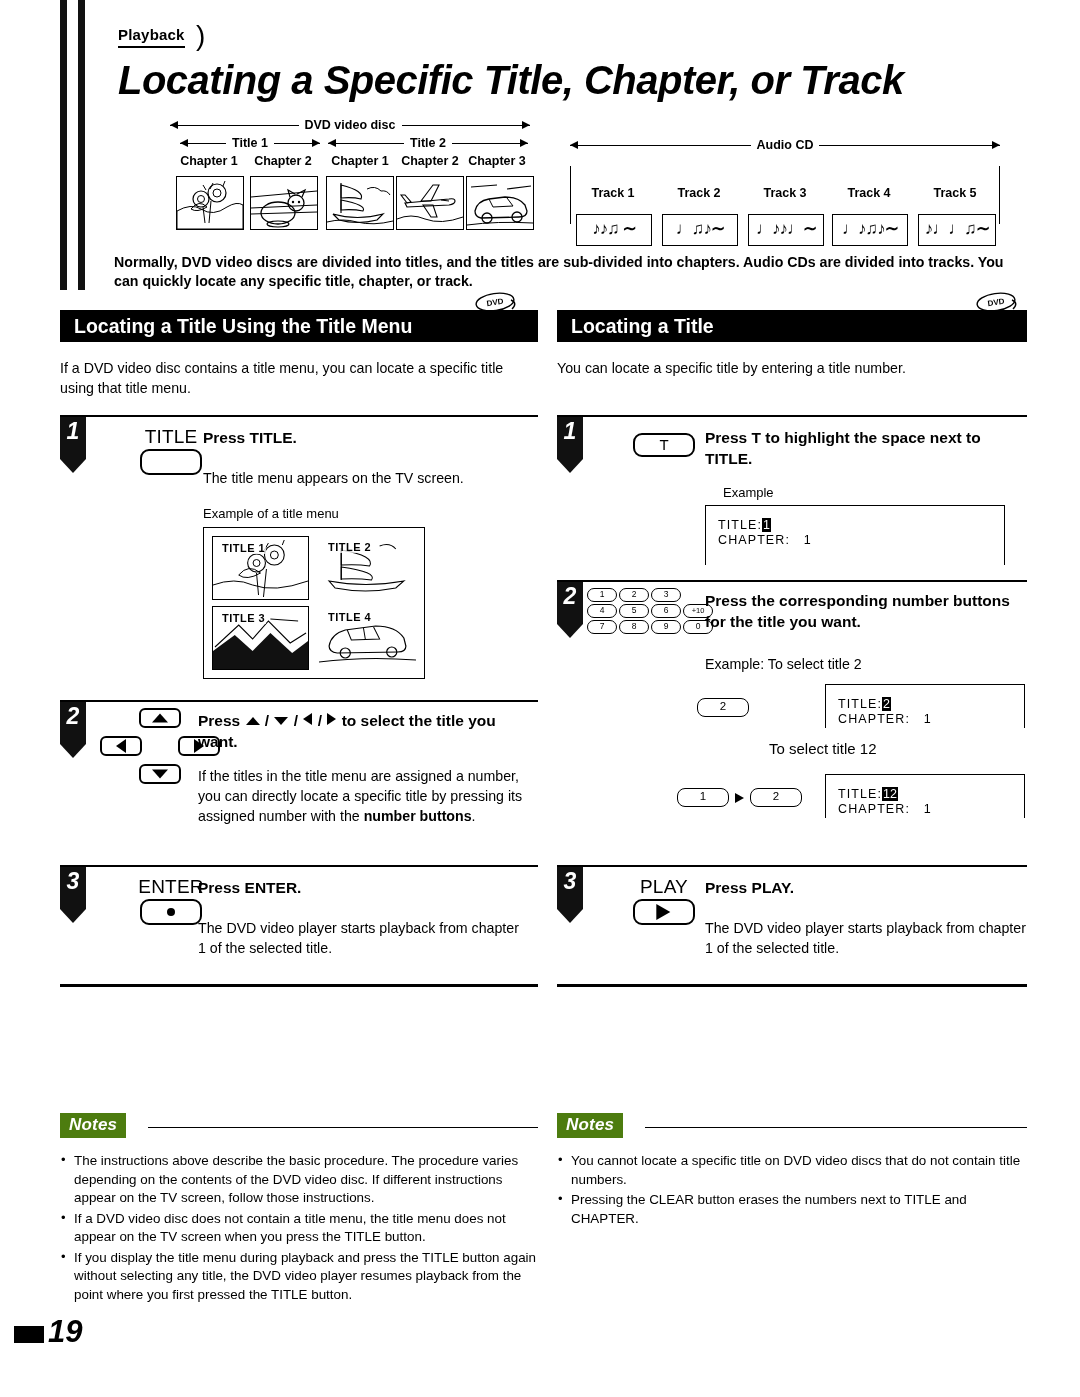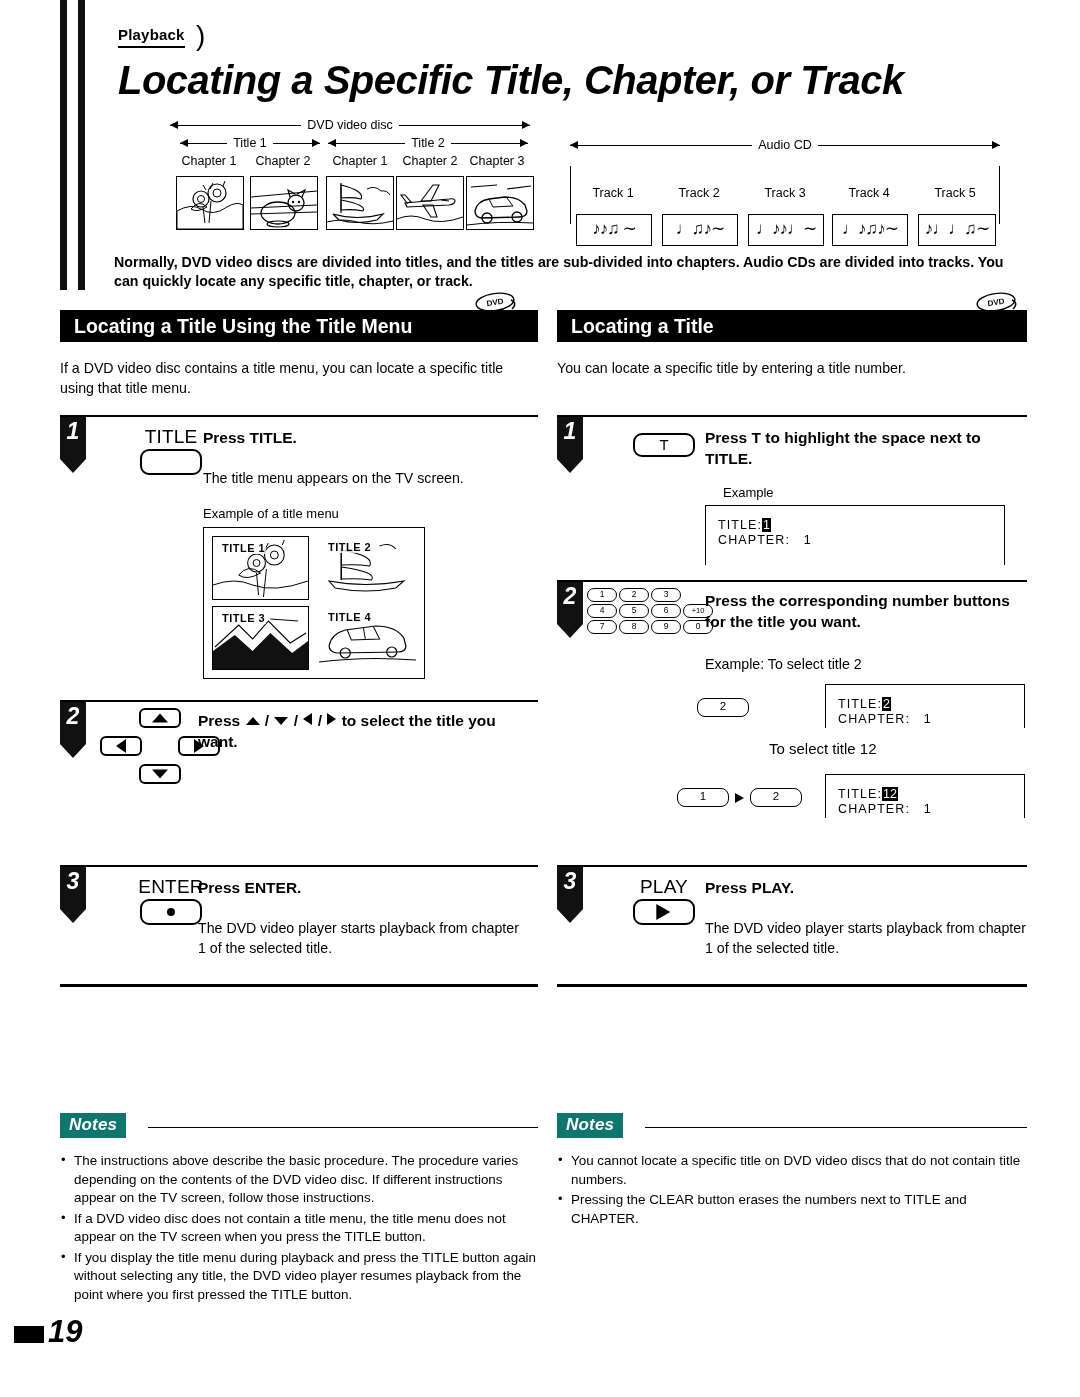--- a/index.html
+++ b/index.html
@@ -54,21 +54,21 @@
     font-size: 40px;
     font-weight: bold;
     font-style: italic;
     letter-spacing: -0.5px;
     white-space: nowrap;
   }
 
   
   .diagrams { position: absolute; left: 0; top: 118px; width: 1080px; height: 135px; }
 
-  .diag { position: absolute; }
+  .diag { position: absolute; font-weight: bold; }
   .diag.dvd { left: 170px; top: 0; width: 360px; }
   .diag.cd  { left: 570px; top: 20px; width: 430px; }
 
   .span-line {
     position: relative;
     height: 14px;
     font-size: 12.5px;
     text-align: center;
   }
   .span-line .rule {
@@ -390,21 +390,21 @@
   .bot-rule.l { left: 60px;  width: 478px; }
   .bot-rule.r { left: 557px; width: 470px; }
 
   
   .notes { position: absolute; }
   .notes.l { left: 60px;  top: 1113px; width: 478px; }
   .notes.r { left: 557px; top: 1113px; width: 470px; }
   .notes-tag {
     position: relative;
     display: inline-block;
-    background: #0f766e;
+    background: #4d7c0f;
     color: #fff;
     font-size: 17px;
     font-weight: bold;
     font-style: italic;
     padding: 2px 9px 3px 9px;
     letter-spacing: .2px;
   }
   .notes-rule {
     position: absolute;
     left: 88px;
@@ -677,20 +677,21 @@
   </div>
   <div class="step-body" style="left:138px; top:10px; width:330px;">
     <div class="step-title">
       <span>Press</span>
       <span class="ig up"></span> /
       <span class="ig down"></span> /
       <span class="ig lft"></span> /
       <span class="ig rgt"></span>
       <span>to select the title you want.</span>
     </div>
+    <div class="step-desc" style="margin-top:14px;"><span>If the titles in the title menu are assigned a number, you can directly locate a specific title by pressing its assigned number with the </span><b>number buttons</b><span>.</span></div>
   </div>
 </div>
 
 <div class="step" style="left:60px; top:865px; width:478px;">
   <div class="step-rule" style="width:478px;"></div>
   <div class="badge">
     <svg viewBox="0 0 26 58">
         <path d="M0 2 L26 2 L26 44 L13 58 L0 44 Z" fill="#111"></path>
       </svg>
     <span class="num">3</span>

